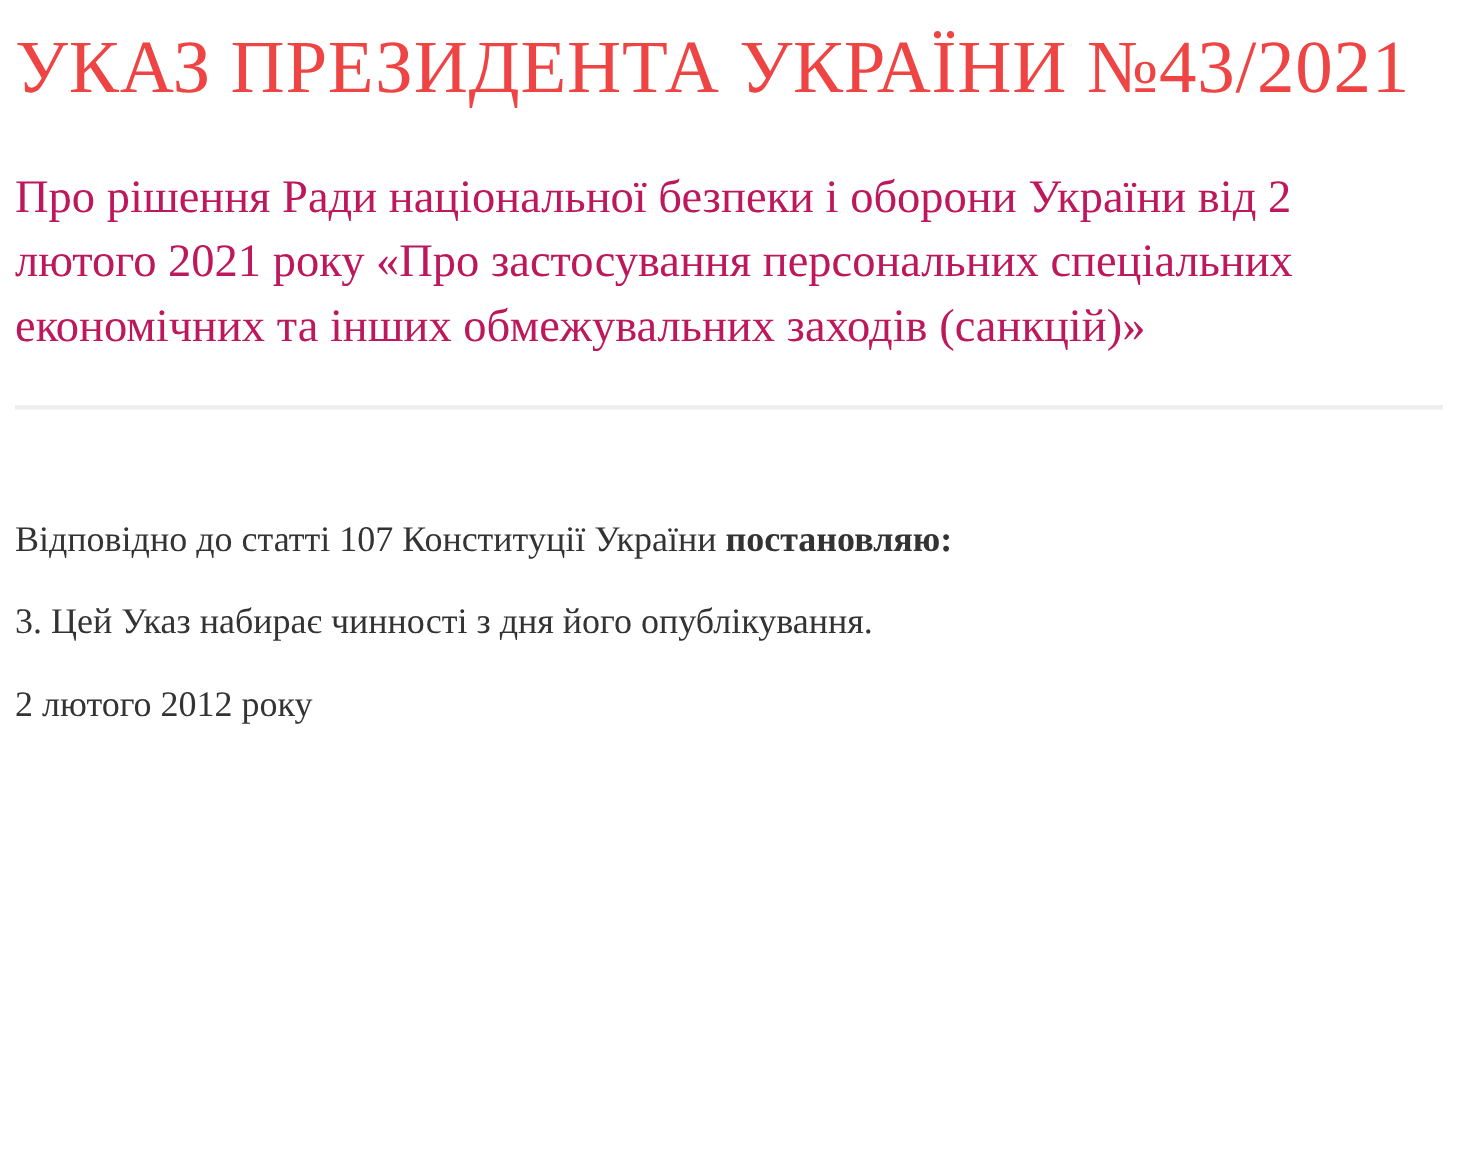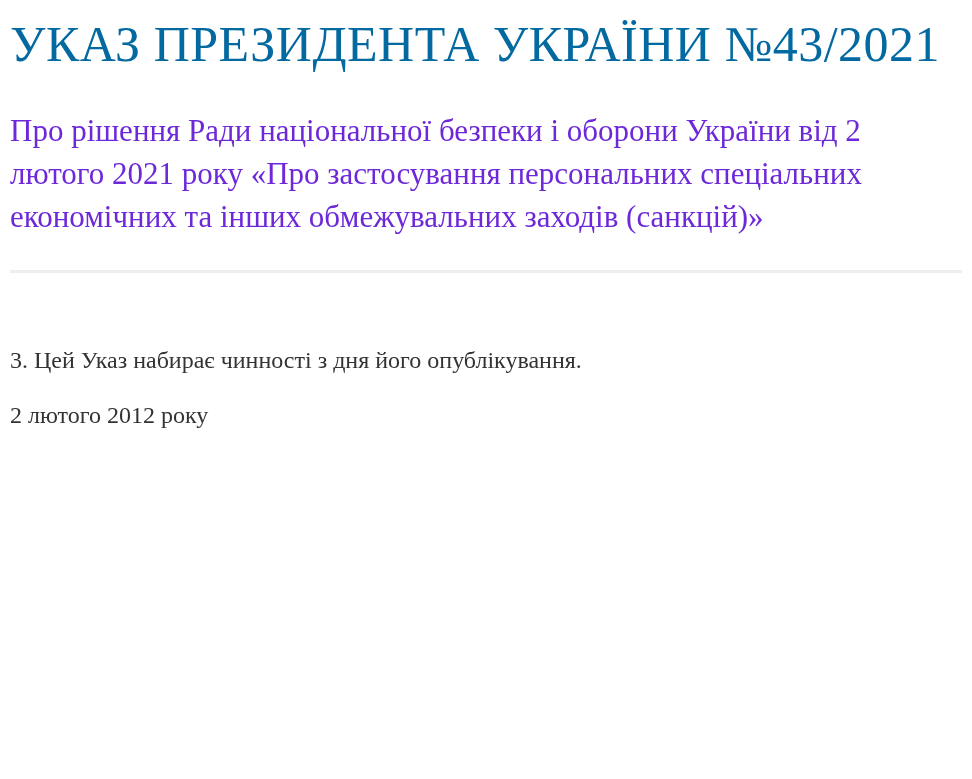--- a/index.html
+++ b/index.html
@@ -18,31 +18,31 @@
     .page {
       padding: 0 10px;
       width: 972px;
     }
     .decree-title {
       margin: 0;
       padding-top: 16px;
       font-size: 50px;
       line-height: 57px;
       font-weight: 400;
-      color: #0369a1;
+      color: #ef4444;
       letter-spacing: 0.5px;
       white-space: nowrap;
     }
     .decree-subtitle {
       margin-top: 36px;
       max-width: 950px;
       font-size: 31px;
       line-height: 43px;
       font-weight: 400;
-      color: #6d28d9;
+      color: #be185d;
     }
     .divider {
       border: none;
       border-top: 3px solid #eeeeee;
       margin: 32px 0 0 0;
       height: 0;
     }
     .doc-body {
       margin-top: 72px;
       max-width: 952px;
@@ -66,20 +66,21 @@
 <div class="page">
 
   <h1 class="decree-title">УКАЗ ПРЕЗИДЕНТА УКРАЇНИ №43/2021</h1>
 
   <div class="decree-subtitle">Про рішення Ради національної безпеки і оборони України від 2 лютого 2021 року «Про застосування персональних спеціальних економічних та інших обмежувальних заходів (санкцій)»</div>
 
   <hr class="divider">
 
   <div class="doc-body">
 
+    <p class="preamble"><span>Відповідно до статті 107 Конституції України </span><strong>постановляю:</strong></p>
 
 
 
     <p>3. Цей Указ набирає чинності з дня його опублікування.</p>
 
 
     <p class="date">2 лютого 2012 року</p>
 
   </div>
 

